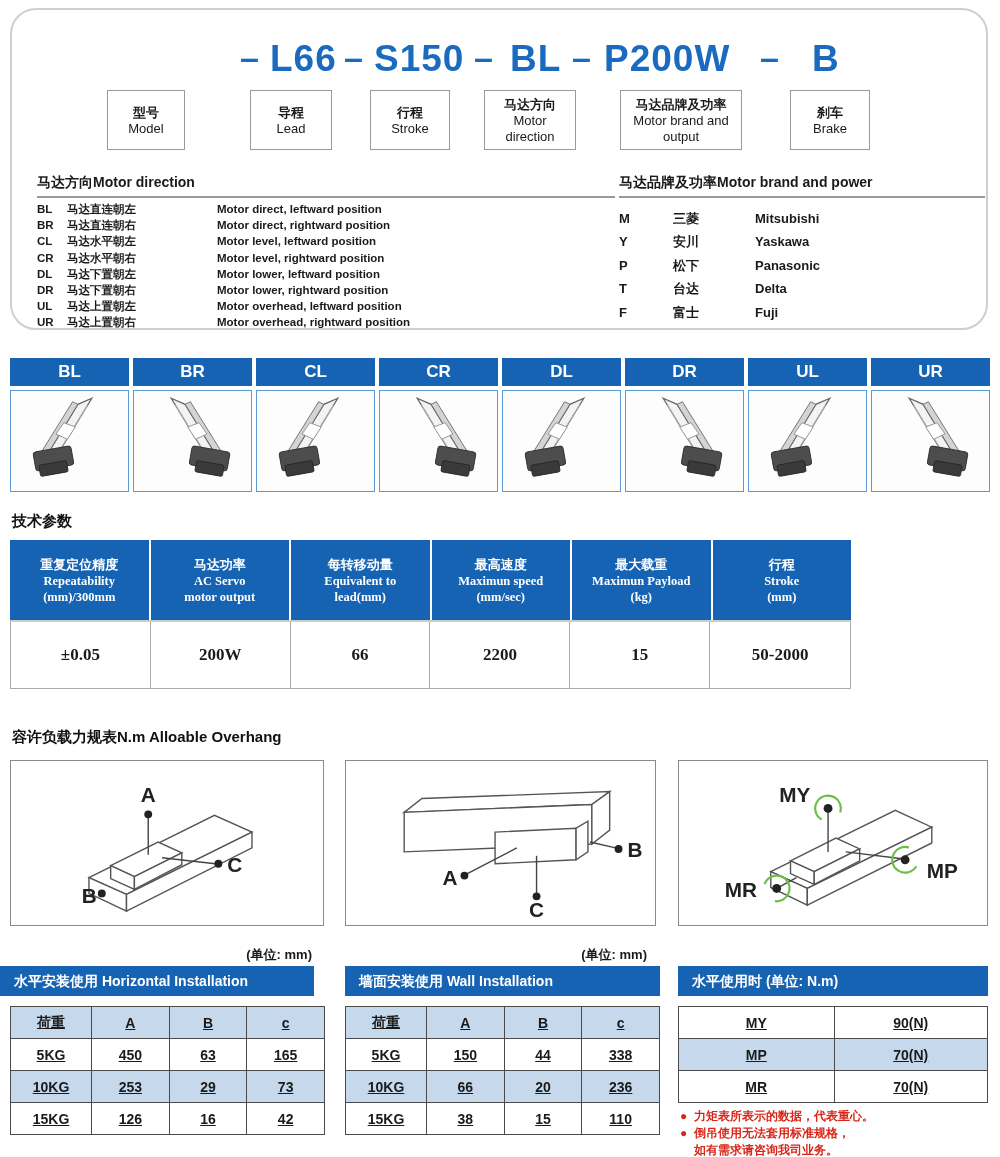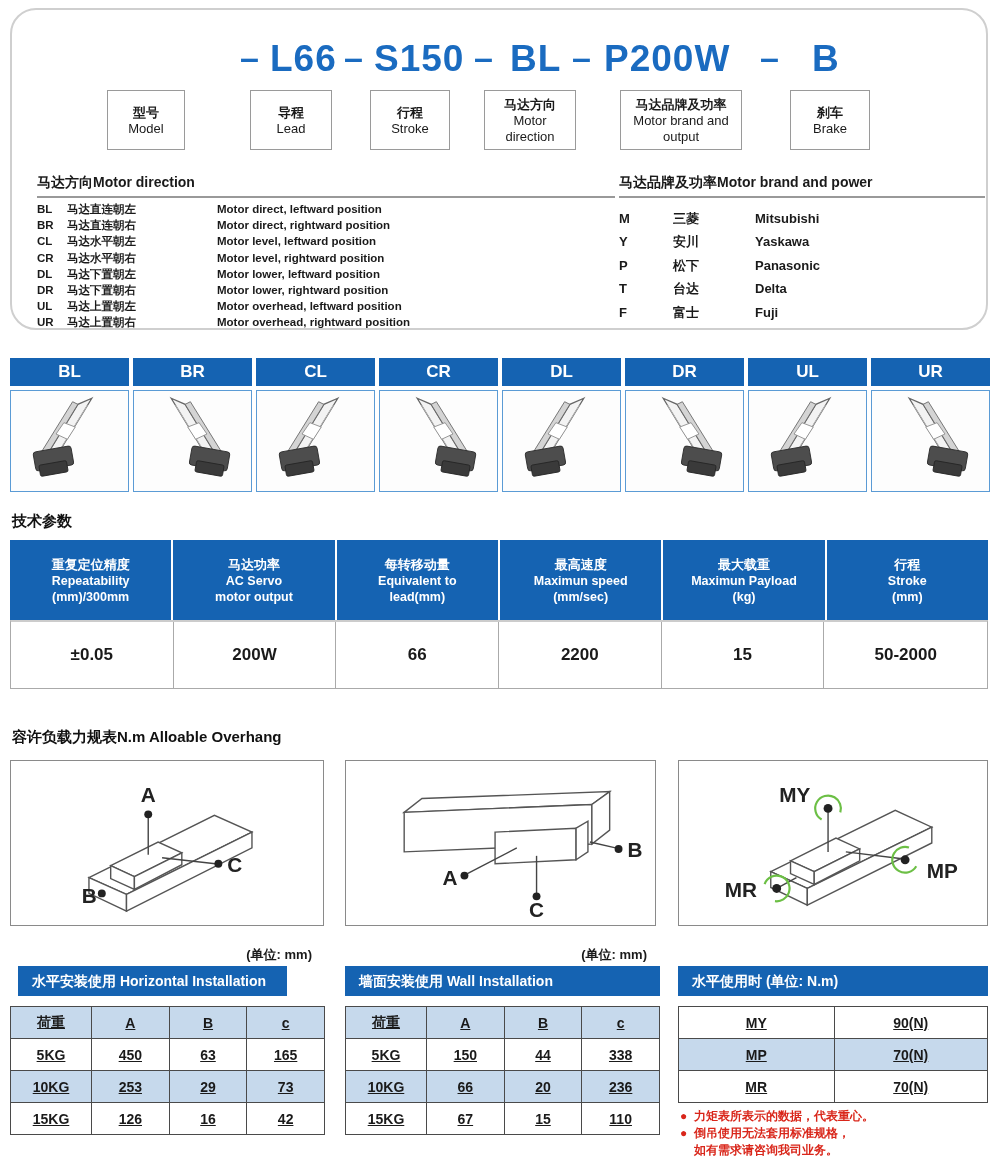--- a/index.html
+++ b/index.html
@@ -30,21 +30,21 @@
   .gallery{position:absolute;left:10px;top:358px;width:980px;display:grid;
            grid-template-columns:repeat(8,1fr);column-gap:4px;}
   .cell-head{height:28px;background:#1563b2;color:#fff;font-weight:bold;font-size:17px;
              display:flex;align-items:center;justify-content:center;margin-bottom:4px;}
   .cell-img{height:100px;border:1px solid #5b9bd5;background:#fdfdfd;
             display:flex;align-items:center;justify-content:center;}
   .cell-img svg{width:100px;height:96px;}
 
   
   .sec-title{position:absolute;font-size:15px;font-weight:bold;color:#111;}
-  .tech-table{position:absolute;left:10px;top:540px;width:978px;}
+  .tech-table{position:absolute;left:10px;top:540px;width:841px;font-family:Liberation Serif, serif;}
   .tech-head{display:grid;grid-template-columns:repeat(6,1fr);column-gap:2px;}
   .tech-head .th{background:#1563b2;color:#fff;height:80px;display:flex;flex-direction:column;
                  align-items:center;justify-content:center;text-align:center;}
   .tech-head .th .cn{font-size:13px;font-weight:bold;line-height:17px;}
   .tech-head .th .en{font-size:12.5px;font-weight:bold;line-height:16px;}
   .tech-body{display:grid;grid-template-columns:repeat(6,1fr);border:1px solid #aaa;border-top:2px solid #ccc;
              box-sizing:border-box;}
   .tech-body .td{height:66px;display:flex;align-items:center;justify-content:center;
                  font-size:17px;font-weight:bold;border-right:1px solid #aaa;background:#fff;}
   .tech-body .td:last-child{border-right:none;}
@@ -376,21 +376,21 @@
       <line x1="100" y1="128" x2="118" y2="118" stroke="#444" stroke-width="1.4"></line>
       <circle cx="98" cy="129" r="4.5" fill="#222"></circle>
       <circle cx="98" cy="129" r="13" fill="none" stroke="#6cbf45" stroke-width="2.2" stroke-dasharray="58 24" transform="rotate(200 98 129)"></circle>
       <text class="dlab" x="78" y="138" text-anchor="end">MR</text>
     </svg>
   </div>
 
   <div class="unit-note" style="left:10px;width:302px">(单位: mm)</div>
   <div class="unit-note" style="left:345px;width:302px">(单位: mm)</div>
 
-  <div class="bar" style="left:18px;width:269px">水平安装使用 Horizontal Installation</div>
+  <div class="bar" style="left:0;width:314px">水平安装使用 Horizontal Installation</div>
   <div class="bar" style="left:345px;width:315px">墙面安装使用 Wall Installation</div>
   <div class="bar" style="left:678px;width:310px">水平使用时  (单位: N.m)</div>
 
   <table class="spec" style="left:10px;width:315px">
     <tbody>
         <tr class="lt">
       <td style="width:80px">荷重</td>
       <td>A</td>
       <td>B</td>
       <td>c</td>
@@ -431,21 +431,21 @@
       <td>338</td>
     </tr>
     <tr class="lt">
       <td>10KG</td>
       <td>66</td>
       <td>20</td>
       <td>236</td>
     </tr>
     <tr>
       <td>15KG</td>
-      <td>67</td>
+      <td>38</td>
       <td>15</td>
       <td>110</td>
     </tr>
   </tbody>
     </table>
 
   <table class="spec" style="left:678px;width:310px">
     <tbody>
         <tr>
       <td style="width:50%">MY</td>

